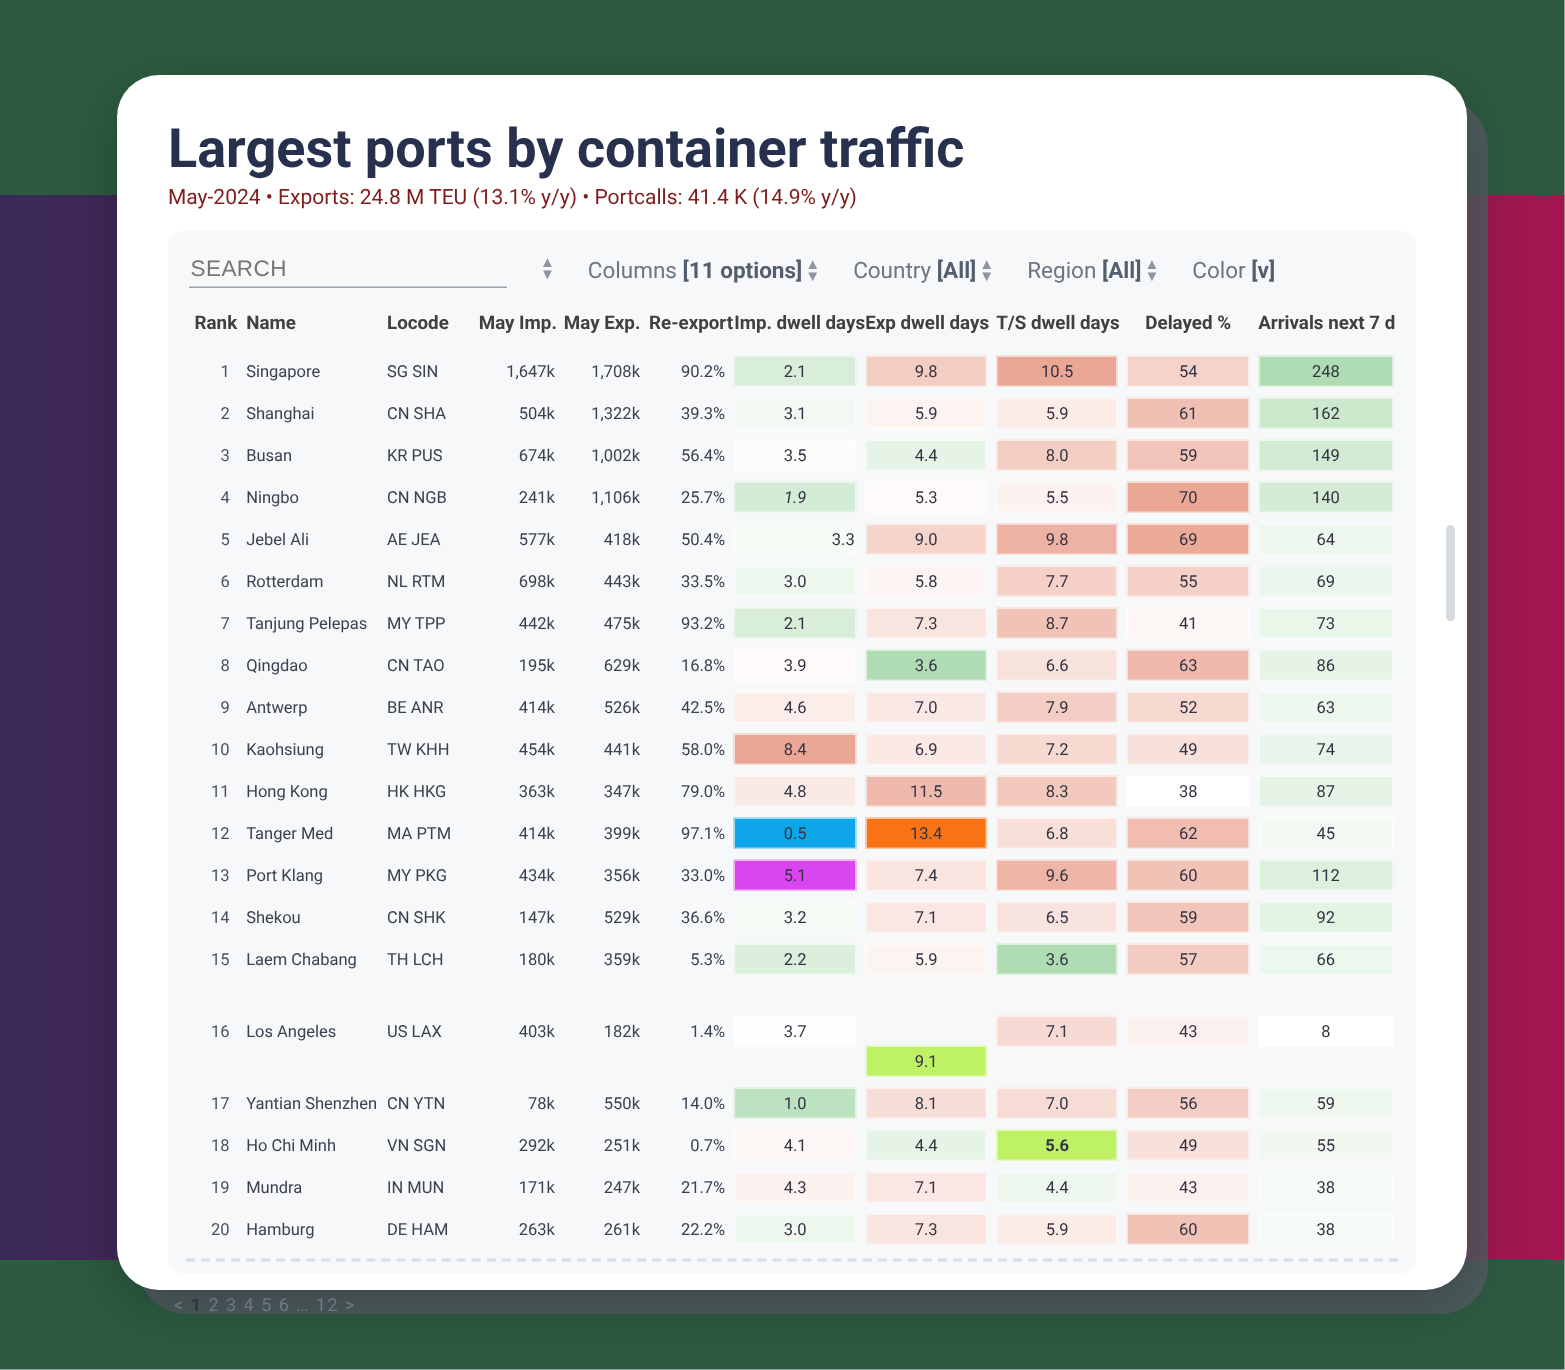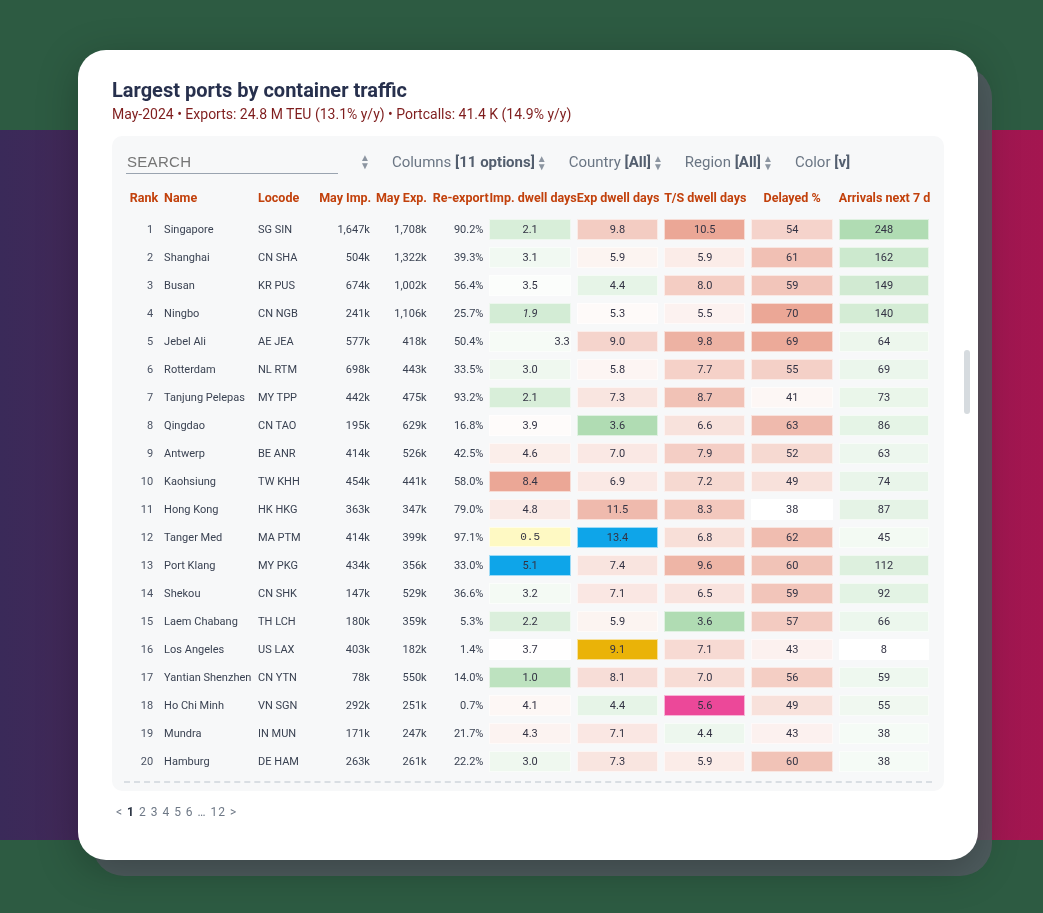--- a/index.html
+++ b/index.html
@@ -1,31 +1,31 @@
 <!DOCTYPE html>
 <html><head>
 <meta charset="utf-8">
 <style>
   html,body{margin:0;padding:0;font-family:-apple-system,BlinkMacSystemFont,'Segoe UI',Roboto,Helvetica,Arial,sans-serif;}
   body{background:#2d5b42;min-height:913px;position:relative;overflow:hidden;}
   .band{position:absolute;left:0;right:0;top:130px;height:710px;background:linear-gradient(90deg,#3a2a59 0%,#a41650 100%);}
   .shadow-card{position:absolute;left:92px;top:66px;width:900px;height:810px;background:#555d63;border-radius:32px;opacity:0.85;}
   .card{position:absolute;left:78px;top:50px;width:900px;height:810px;background:#fff;border-radius:28px;box-shadow:0 10px 40px rgba(0,0,0,0.25);padding:28px 34px 20px 34px;box-sizing:border-box;}
-  .title{font-size:20px;font-weight:700;color:#27304d;margin:0 0 4px 0;}
+  .title{font-size:36px;font-weight:700;color:#27304d;margin:0 0 4px 0;}
   .subtitle{font-size:14px;color:#7f1d1d;margin-bottom:14px;}
   .panel{background:#f7f8f9;border-radius:10px;padding:10px 12px 8px 12px;}
   .controls{display:flex;align-items:center;gap:22px;padding:4px 2px 10px 2px;font-size:15px;color:#6b7684;}
   .search{border:none;border-bottom:1px solid #9aa4b0;background:transparent;font-size:15px;color:#6b7684;text-transform:uppercase;letter-spacing:0.3px;padding:3px 1px;width:210px;outline:none;}
   .ctrl-label{white-space:nowrap;}
   .ctrl-label .bold{font-weight:700;color:#535e6e;}
   .sort-icon{font-size:10px;color:#8c95a1;display:inline-block;line-height:8px;vertical-align:middle;}
   .sort-icon::before{content:"▲";display:block;}
   .sort-icon::after{content:"▼";display:block;}
   table{width:100%;border-collapse:collapse;table-layout:fixed;}
-  th{font-size:12.5px;font-weight:700;color:#c2410c;text-align:left;padding:6px 3px 10px 3px;white-space:nowrap;margin-top:20px;}
+  th{font-size:12.5px;font-weight:700;color:#404040;text-align:left;padding:6px 3px 10px 3px;white-space:nowrap;margin-top:20px;}
   th.r,td.r{text-align:right;}
   th.c,td.c{text-align:center;position:relative;}
   td{font-size:11px;color:#3a4252;padding:3.5px 3px;white-space:nowrap;overflow:hidden;text-overflow:ellipsis;}
   td.rank{text-align:right;padding-right:8px;color:#4a5263;}
   .heat{display:block;padding:3px 0;border:1px solid rgba(255,255,255,0.6);font-size:11px;color:#334;}
   tbody tr{height:22px;}
   .divider{border-top:2px dashed #d9dee3;margin-top:6px;}
   .pager{font-size:12px;color:#6e7886;padding:14px 0 0 4px;letter-spacing:1px;}
   .pager .cur{font-weight:700;color:#2c3544;}
   .scroll-hint{position:absolute;right:8px;top:300px;width:6px;height:64px;background:#d6dbdf;border-radius:3px;}
@@ -344,44 +344,44 @@
             </td>
           </tr>
           <tr>
             <td class="rank">12</td>
             <td>Tanger Med</td>
             <td>MA PTM</td>
             <td class="r">414k</td>
             <td class="r">399k</td>
             <td class="r">97.1%</td>
             <td class="c">
-              <span class="heat" style="background: #fef9c3; font-family: Liberation Mono, monospace;">0.5</span>
-            </td>
-            <td class="c">
-              <span class="heat" style="background: #0ea5e9;">13.4</span>
+              <span class="heat" style="background: #0ea5e9;">0.5</span>
+            </td>
+            <td class="c">
+              <span class="heat" style="background: #f97316;">13.4</span>
             </td>
             <td class="c">
               <span class="heat" style="background: rgb(248, 223, 216);">6.8</span>
             </td>
             <td class="c">
               <span class="heat" style="background: rgb(240, 189, 176);">62</span>
             </td>
             <td class="c">
               <span class="heat" style="background: rgb(243, 250, 243);">45</span>
             </td>
           </tr>
           <tr>
             <td class="rank">13</td>
             <td>Port Klang</td>
             <td>MY PKG</td>
             <td class="r">434k</td>
             <td class="r">356k</td>
             <td class="r">33.0%</td>
             <td class="c">
-              <span class="heat" style="background: #0ea5e9;">5.1</span>
+              <span class="heat" style="background: #d946ef;">5.1</span>
             </td>
             <td class="c">
               <span class="heat" style="background: rgb(249, 228, 223);">7.4</span>
             </td>
             <td class="c">
               <span class="heat" style="background: rgb(238, 181, 166);">9.6</span>
             </td>
             <td class="c">
               <span class="heat" style="background: rgb(241, 195, 183);">60</span>
             </td>
@@ -439,21 +439,21 @@
             <td class="rank">16</td>
             <td>Los Angeles</td>
             <td>US LAX</td>
             <td class="r">403k</td>
             <td class="r">182k</td>
             <td class="r">1.4%</td>
             <td class="c">
               <span class="heat" style="background: rgb(255, 254, 254);">3.7</span>
             </td>
             <td class="c">
-              <span class="heat" style="background: #eab308;">9.1</span>
+              <span class="heat" style="background: #bef264; margin-top: 40px;">9.1</span>
             </td>
             <td class="c">
               <span class="heat" style="background: rgb(247, 218, 211);">7.1</span>
             </td>
             <td class="c">
               <span class="heat" style="background: rgb(252, 241, 239);">43</span>
             </td>
             <td class="c">
               <span class="heat" style="background: rgb(255, 255, 255);">8</span>
             </td>
@@ -488,21 +488,21 @@
             <td class="r">292k</td>
             <td class="r">251k</td>
             <td class="r">0.7%</td>
             <td class="c">
               <span class="heat" style="background: rgb(253, 247, 245);">4.1</span>
             </td>
             <td class="c">
               <span class="heat" style="background: rgb(230, 244, 231);">4.4</span>
             </td>
             <td class="c">
-              <span class="heat" style="background: #ec4899;">5.6</span>
+              <span class="heat" style="background: #bef264; font-weight: bold;">5.6</span>
             </td>
             <td class="c">
               <span class="heat" style="background: rgb(248, 225, 219);">49</span>
             </td>
             <td class="c">
               <span class="heat" style="background: rgb(240, 248, 240);">55</span>
             </td>
           </tr>
           <tr>
             <td class="rank">19</td>

